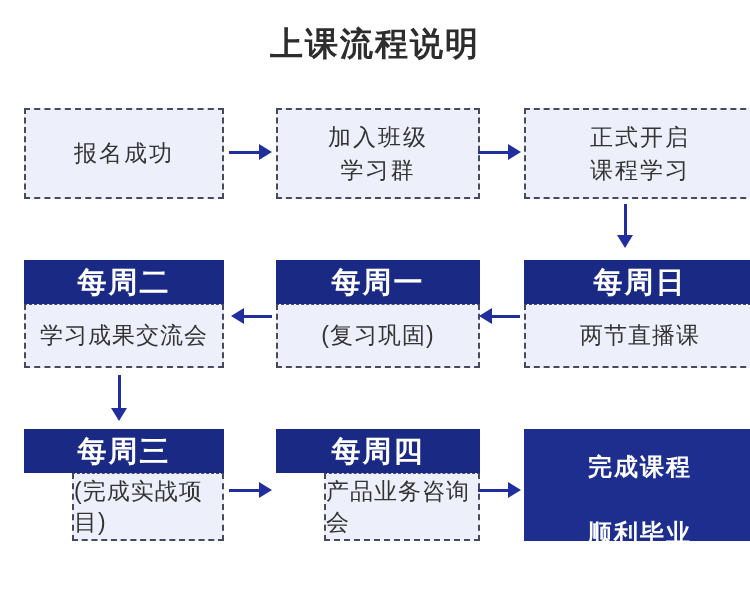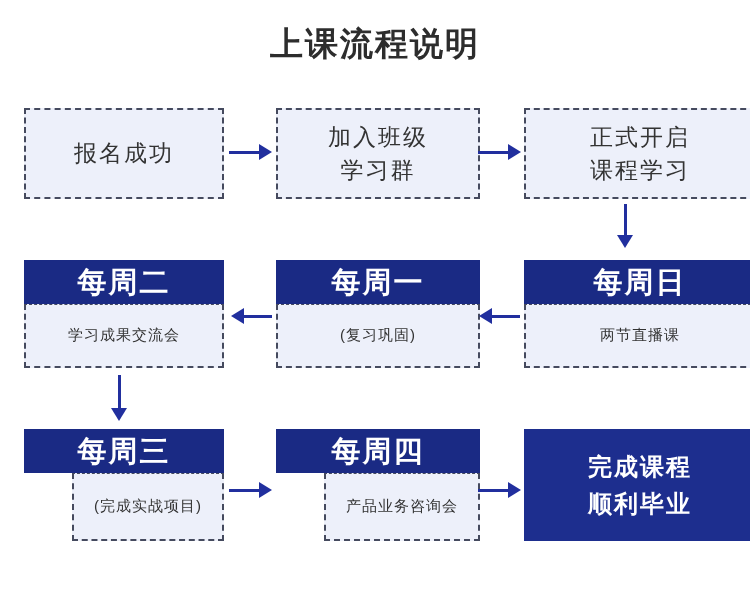--- a/index.html
+++ b/index.html
@@ -37,29 +37,29 @@
     font-size:23px;color:var(--text);letter-spacing:2px;line-height:1.4;text-align:center;
   }
   .week-box{position:absolute;}
   .week-header{
     height:44px;line-height:44px;background:var(--navy);color:var(--header-text);
     text-align:center;font-size:29px;font-weight:600;letter-spacing:2px;
   }
   .week-body{
     height:64px;display:flex;align-items:center;justify-content:center;
     background:var(--box-fill);border:2px dashed var(--box-border);border-top-width:1px;
-    font-size:15px;color:var(--text);letter-spacing:1px;text-align:center;
+    font-size:23px;color:var(--text);letter-spacing:1px;
   }
   .r3 .week-body{height:68px;margin-left:48px;}
   .final-box{
     position:absolute;top:429px;height:112px;background:var(--navy-solid);
     display:flex;flex-direction:column;justify-content:center;align-items:center;
   }
   .final-line{
-    font-size:24px;font-weight:600;color:var(--header-text);letter-spacing:2px;line-height:1.55;
+    font-size:24px;font-weight:600;color:var(--header-text);letter-spacing:2px;line-height:1.55;margin-top:29px;
   }
   
   .arrow{position:absolute;background:var(--arrow);}
   .arrow.h{height:3px;}
   .arrow.v{width:3px;}
   .arrow::after{content:"";position:absolute;width:0;height:0;}
   .arrow.right::after{
     right:-13px;top:-7.5px;
     border-top:8px solid transparent;border-bottom:8px solid transparent;border-left:13px solid var(--arrow);
   }

